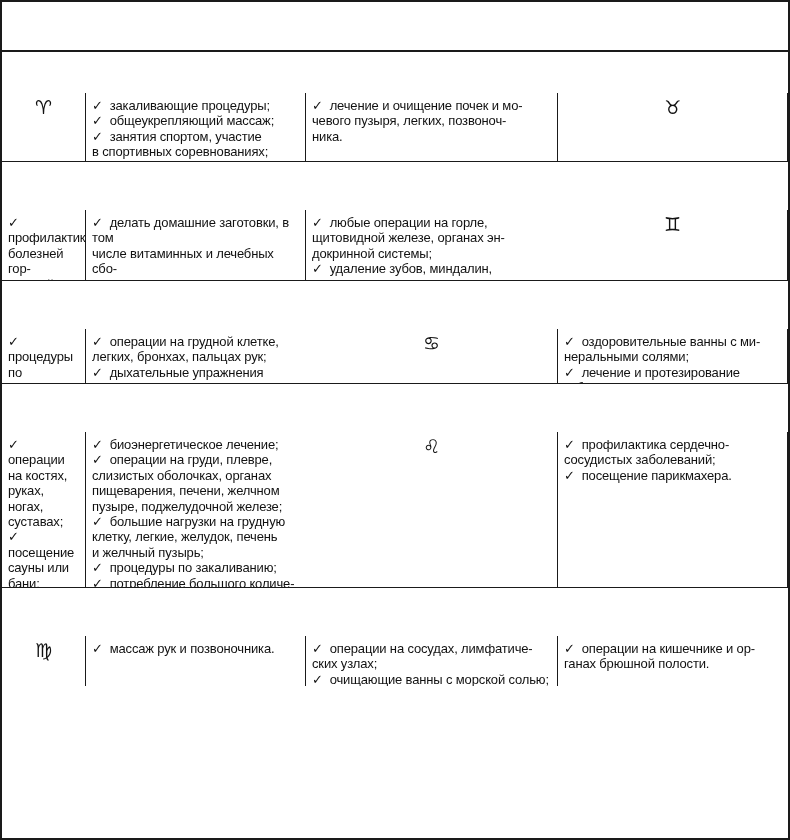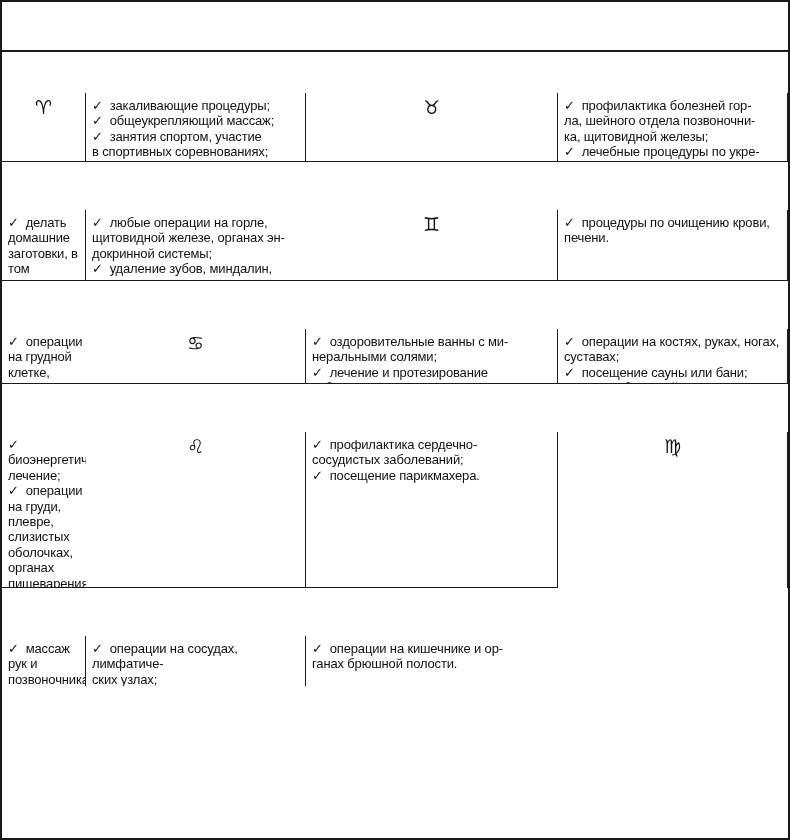--- a/index.html
+++ b/index.html
@@ -95,20 +95,23 @@
   </div>
 
   <div class="cell sc">♈</div>
   <div class="cell tc">✓  закаливающие процедуры;
 ✓  общеукрепляющий массаж;
 ✓  занятия спортом, участие
 в спортивных соревнованиях;
 ✓  профилактика заболеваний
 глаз, носа, ушей (но не операции
 на этих органах!).</div>
+  <div class="cell tc">✓  лечение и очищение почек и мо-
+чевого пузыря, легких, позвоноч-
+ника.</div>
 
   <div class="cell sc">♉</div>
   <div class="cell tc">✓  профилактика болезней гор-
 ла, шейного отдела позвоночни-
 ка, щитовидной железы;
 ✓  лечебные процедуры по укре-
 плению волос;
 ✓  покупка изысканных вещей
 или украшений.</div>
   <div class="cell tc">✓  делать домашние заготовки, в том

